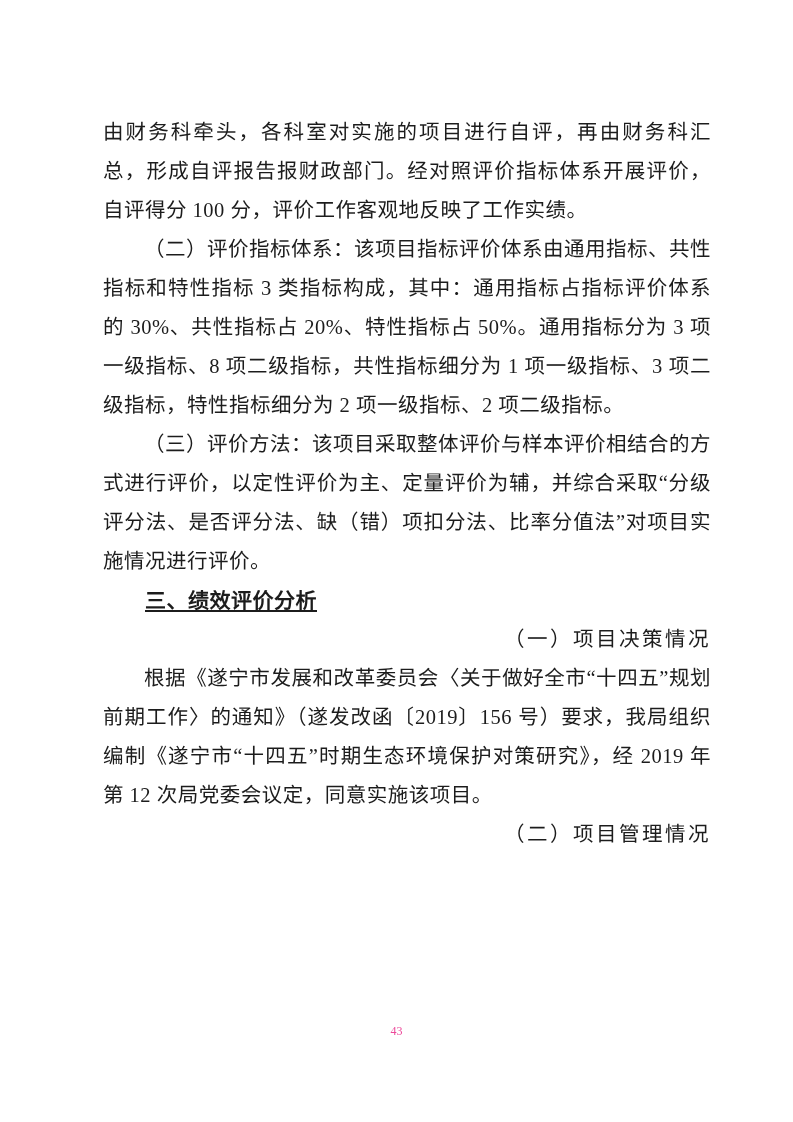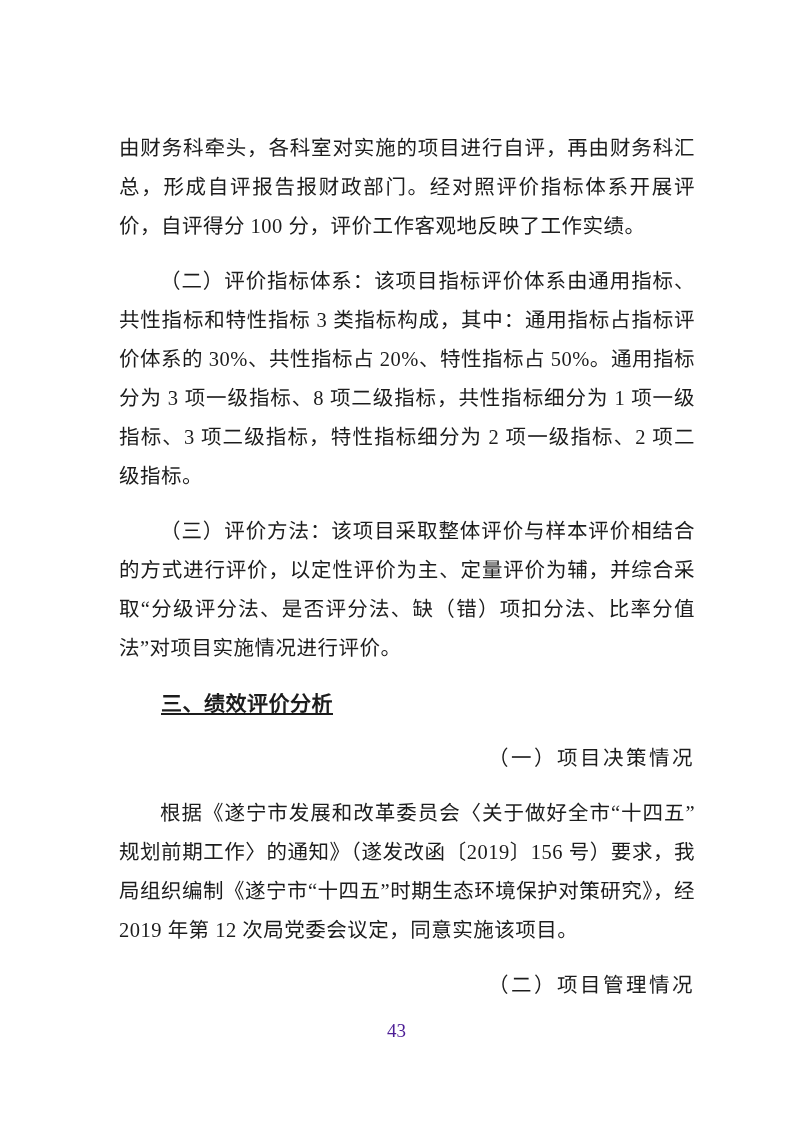--- a/index.html
+++ b/index.html
@@ -16,21 +16,21 @@
     color: #1c1c1c;
     font-family: "Liberation Serif", "DejaVu Serif", serif;
   }
   .content {
     position: absolute;
     left: 103px;
     top: 113px;
     width: 608px;
   }
   p.para {
-    margin: 16px;
+    margin: 0;
     font-size: 20.5px;
     line-height: 39px;
     text-align: justify;
     text-justify: inter-ideograph;
     letter-spacing: 0.5px;
     word-break: break-all;
   }
   p.indent {
     text-indent: 2em;
   }
@@ -44,23 +44,23 @@
   p.subheading {
     letter-spacing: 2.5px;
     text-align: right;
   }
   .page-number {
     position: absolute;
     top: 1022px;
     left: 0;
     width: 100%;
     text-align: center;
-    font-size: 19px;
+    font-size: 12px;
     line-height: 18px;
-    color: #4c1d95;
+    color: #ec4899;
     font-family: "Liberation Serif", "DejaVu Serif", serif;
   }
 </style>
 </head>
 <body>
 
 <div class="page">
   <div class="content">
     <p class="para">由财务科牵头，各科室对实施的项目进行自评，再由财务科汇总，形成自评报告报财政部门。经对照评价指标体系开展评价，自评得分 100 分，评价工作客观地反映了工作实绩。</p>
     <p class="para indent">（二）评价指标体系：该项目指标评价体系由通用指标、共性指标和特性指标 3 类指标构成，其中：通用指标占指标评价体系的 30%、共性指标占 20%、特性指标占 50%。通用指标分为 3 项一级指标、8 项二级指标，共性指标细分为 1 项一级指标、3 项二级指标，特性指标细分为 2 项一级指标、2 项二级指标。</p>

